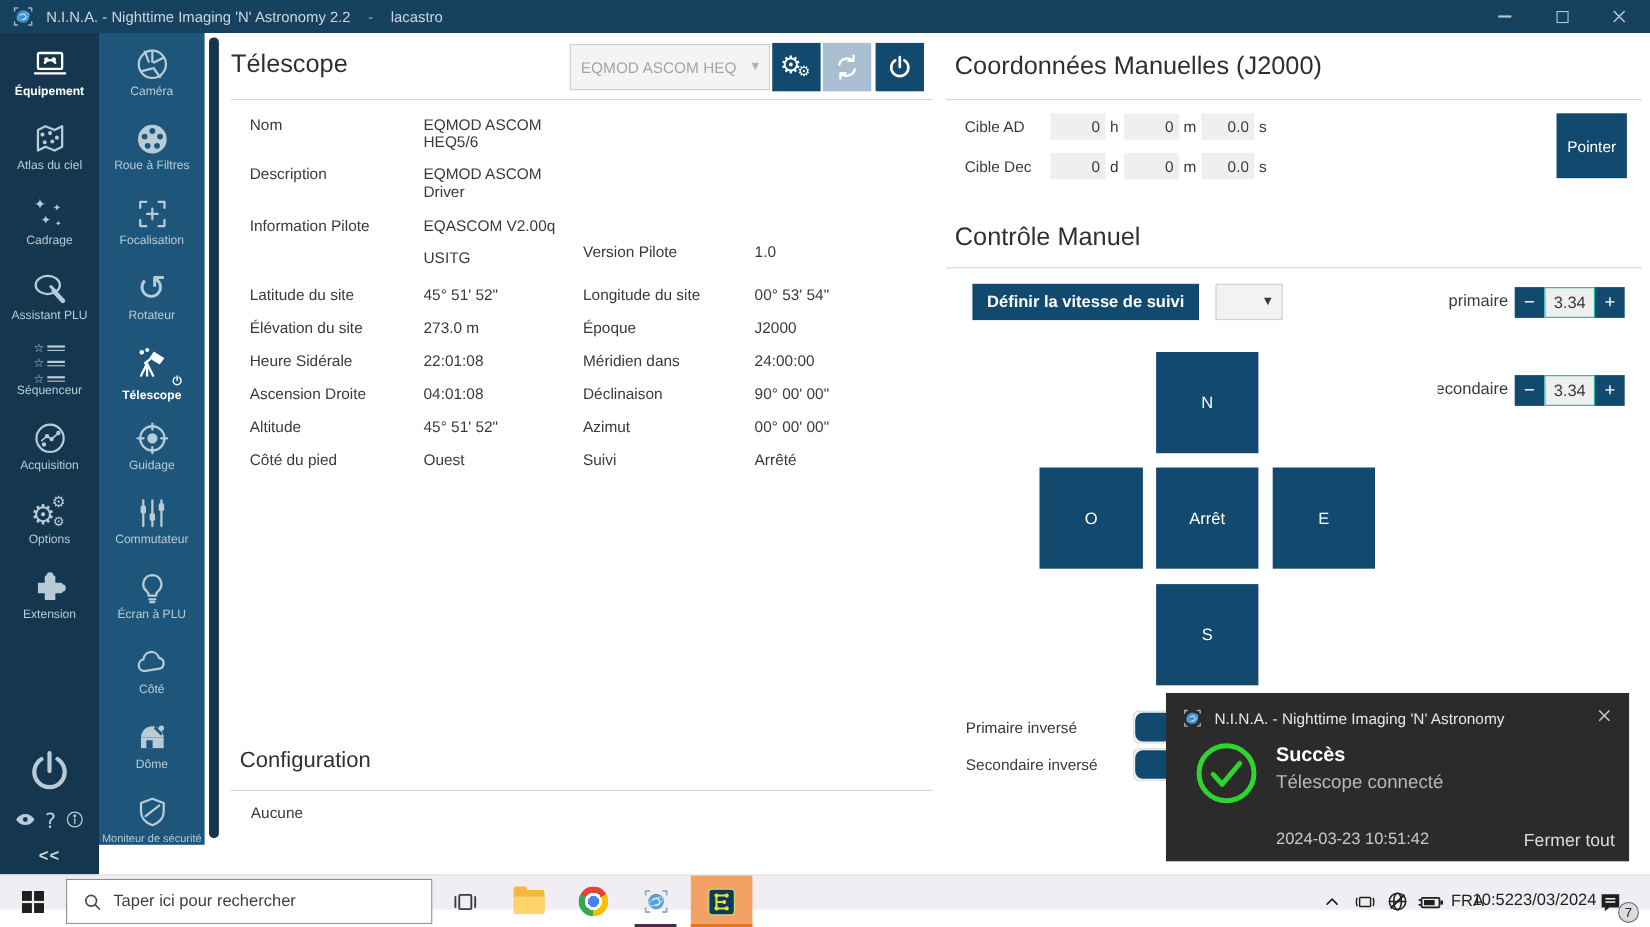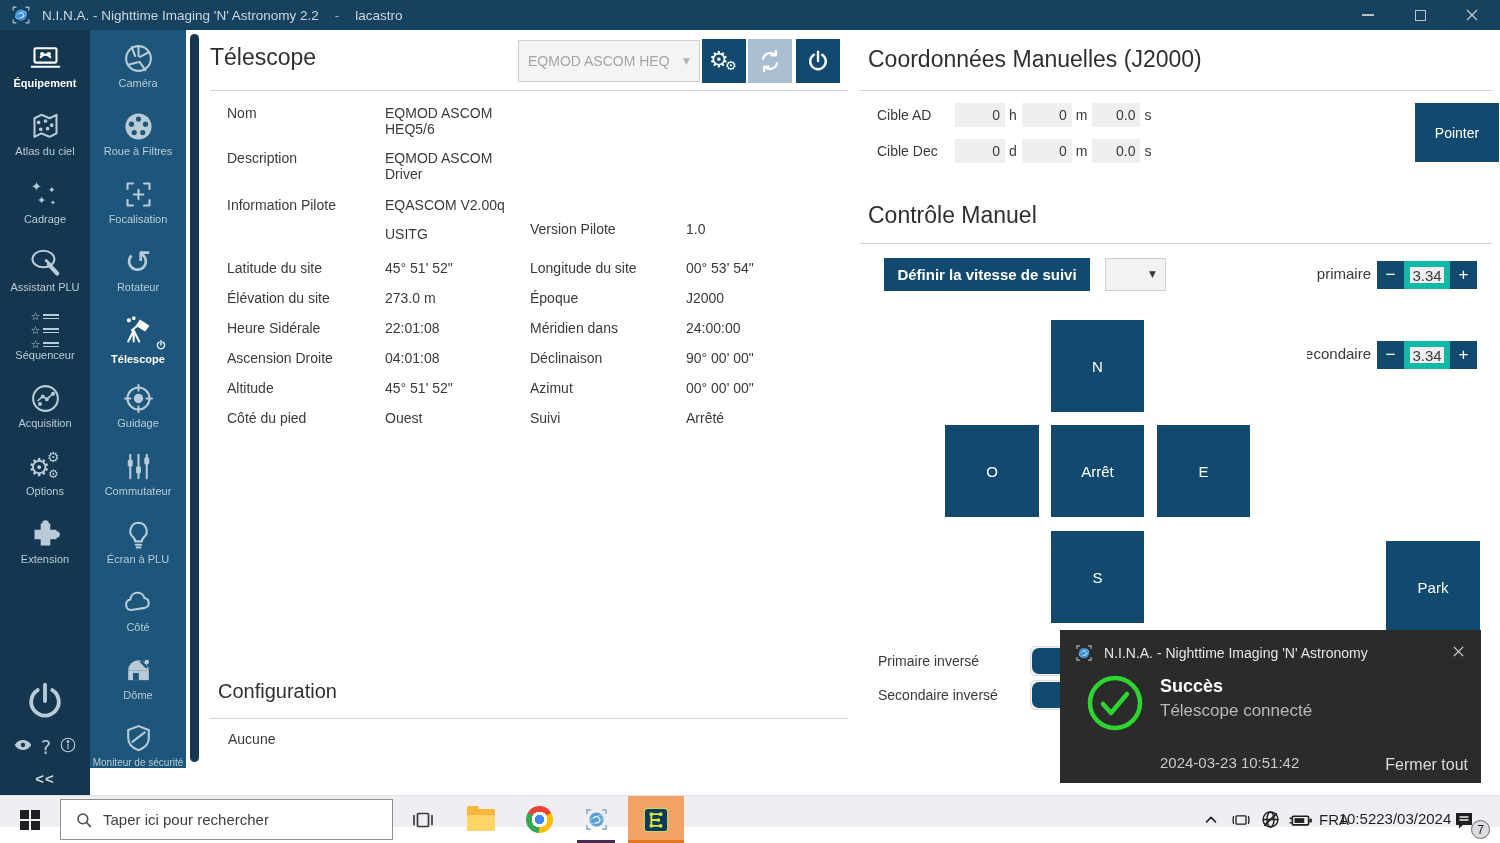--- a/index.html
+++ b/index.html
@@ -75,29 +75,29 @@
   .cfg-empty{position:absolute;left:28px;top:701px;font-size:14px}
 
   
   .crow{position:absolute;left:677px;display:flex;align-items:center;font-size:14px}
   .crow .clab{width:78px}
   .ci{width:50px;height:24px;background:var(--field);border:none;text-align:right;padding:0 5px;
       font-size:14px;color:var(--txt);font-family:inherit}
   .unit{margin:0 5px 0 4px}
   .btn{background:var(--navy);color:#fff;border:none;display:flex;align-items:center;justify-content:center;
        cursor:pointer;font-family:inherit}
-  .btn-point{position:absolute;left:1215px;top:73px;width:84px;height:59px;font-size:14px}
+  .btn-point{position:absolute;left:1215px;top:73px;width:64px;height:59px;font-size:14px}
   .btn-track{position:absolute;left:684px;top:228px;width:206px;height:33px;font-size:15px;font-weight:bold}
   .sel-track{position:absolute;left:905px;top:228px;width:61px;height:33px;background:#f2f2f2;
              border:1px solid #cfcfcf;display:flex;align-items:center;justify-content:flex-end;padding:0 9px;cursor:pointer}
   .rate-lab{position:absolute;width:64px;overflow:hidden;display:flex;justify-content:flex-end;
             font-size:15px;white-space:nowrap}
   .sbtn{position:absolute;width:27px;height:28px;background:var(--navy);color:#fff;border:none;
         display:flex;align-items:center;justify-content:center;font-size:17px;cursor:pointer}
-  .rate-val{position:absolute;width:46px;height:28px;background:var(--field);border:6px solid #14b8a6;
+  .rate-val{position:absolute;width:46px;height:28px;background:var(--field);border:1px solid #14b8a6;
             text-align:center;font-size:15px;color:var(--txt);font-family:inherit}
   .pad{position:absolute;font-size:15px}
   .tlab{position:absolute;left:678px;font-size:14px}
   .toggle{position:absolute;left:830px;width:67px;height:30px;background:#f0f0f0;border:1px solid #dedede;
           border-radius:5px;cursor:pointer}
   .knob{position:absolute;left:1px;top:1px;width:34px;height:26px;background:var(--navy);border-radius:7px}
 
   
   .toast{position:absolute;left:1060px;top:630px;width:421px;height:153px;background:#2b2b2b;color:#fff;z-index:40}
   .t-head{display:flex;align-items:center;padding:13px 16px 0 14px}
@@ -525,21 +525,20 @@
   <input class="rate-val" style="left: 1204px; top: 311px;" value="3.34">
   <button class="sbtn" style="left:1250px;top:311px">
     <span>+</span>
   </button>
 
   <button class="btn pad" style="left:851px;top:290px;width:93px;height:92px">N</button>
   <button class="btn pad" style="left:745px;top:395px;width:94px;height:92px">O</button>
   <button class="btn pad" style="left:851px;top:395px;width:93px;height:92px">Arrêt</button>
   <button class="btn pad" style="left:957px;top:395px;width:93px;height:92px">E</button>
   <button class="btn pad" style="left:851px;top:501px;width:93px;height:92px">S</button>
-  <button class="btn pad" style="left:1186px;top:511px;width:94px;height:92px">Park</button>
 
   <div class="tlab" style="top:623px">Primaire inversé</div>
   <div class="toggle" style="top:616px">
     <span class="knob"></span>
   </div>
   <div class="tlab" style="top:657px">Secondaire inversé</div>
   <div class="toggle" style="top:650px">
     <span class="knob"></span>
   </div>
 </div>

